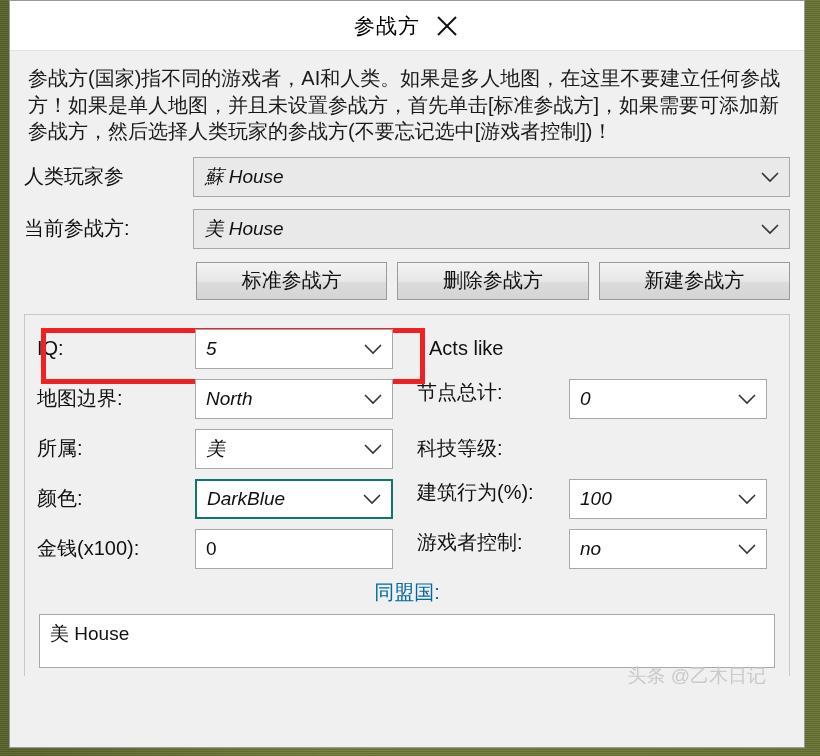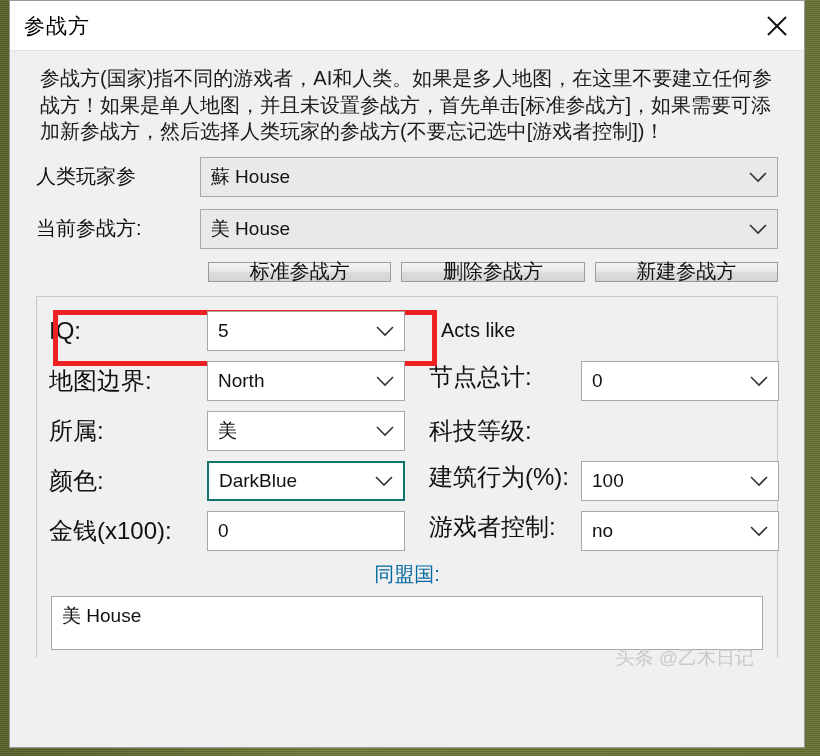--- a/index.html
+++ b/index.html
@@ -34,21 +34,21 @@
     display: flex;
     flex-direction: column;
   }
   .titlebar {
     height: 50px;
     min-height: 50px;
     background: #ffffff;
     border-bottom: 1px solid #e2e2e2;
     display: flex;
     align-items: center;
-    justify-content: space-between;
+    justify-content: center;
     box-sizing: border-box;
     padding-left: 14px;
   }
   .title-text {
     font-size: 21px;
     color: #000;
     font-weight: 400;
     letter-spacing: 1px;
   }
   .close-btn {
@@ -57,21 +57,21 @@
     display: flex;
     align-items: center;
     justify-content: center;
     cursor: pointer;
   }
   .close-btn svg { display:block; }
 
   .body-area {
     flex: 1;
     background: #f0f0f0;
-    padding: 0 26px;
+    padding: 0 14px;
     box-sizing: border-box;
     position: relative;
   }
 
   .desc {
     margin-top: 14px;
     font-size: 20px;
     line-height: 1.33;
     color: #1a1a1a;
     letter-spacing: 0px;
@@ -96,20 +96,21 @@
     height: 40px;
     background: #e9e9e9;
     border: 1px solid #a8a8a8;
     box-sizing: border-box;
     display: flex;
     align-items: center;
     padding: 0 30px 0 10px;
     font-size: 19px;
     color: #111;
     cursor: pointer;
+    font-style: italic;
   }
   .combo.light { background: #ffffff; }
   .combo.focused { border: 2px solid #0f766e; }
   .combo .caret {
     position: absolute;
     right: 9px;
     top: 50%;
     transform: translateY(-50%);
     pointer-events: none;
   }
@@ -128,21 +129,21 @@
   .combo-top { width: 605px; }
 
   .btn-row {
     display: flex;
     gap: 10px;
     margin-top: 13px;
     margin-left: 172px;
   }
   .btn {
     width: 195px;
-    height: 20px;
+    height: 38px;
     background: linear-gradient(180deg, #f4f4f4 0%, #e6e6e6 52%, #dcdcdc 53%, #d4d4d4 100%);
     border: 1px solid #9a9a9a;
     box-sizing: border-box;
     display: flex;
     align-items: center;
     justify-content: center;
     font-size: 20px;
     color: #111;
     cursor: pointer;
   }
@@ -168,21 +169,21 @@
     align-items: center;
     width: 380px;
     flex: 0 0 380px;
   }
   .cell-right {
     display: flex;
     align-items: flex-start;
     flex: 1;
   }
   .glbl {
-    font-size: 24px;
+    font-size: 20px;
     color: #111;
     white-space: nowrap;
   }
   .cell-left .glbl { width: 158px; }
   .cell-right .glbl { width: 152px; }
   .gfield { width: 198px; }
   .acts-like {
     font-size: 20px;
     color: #111;
     margin-left: 12px;

